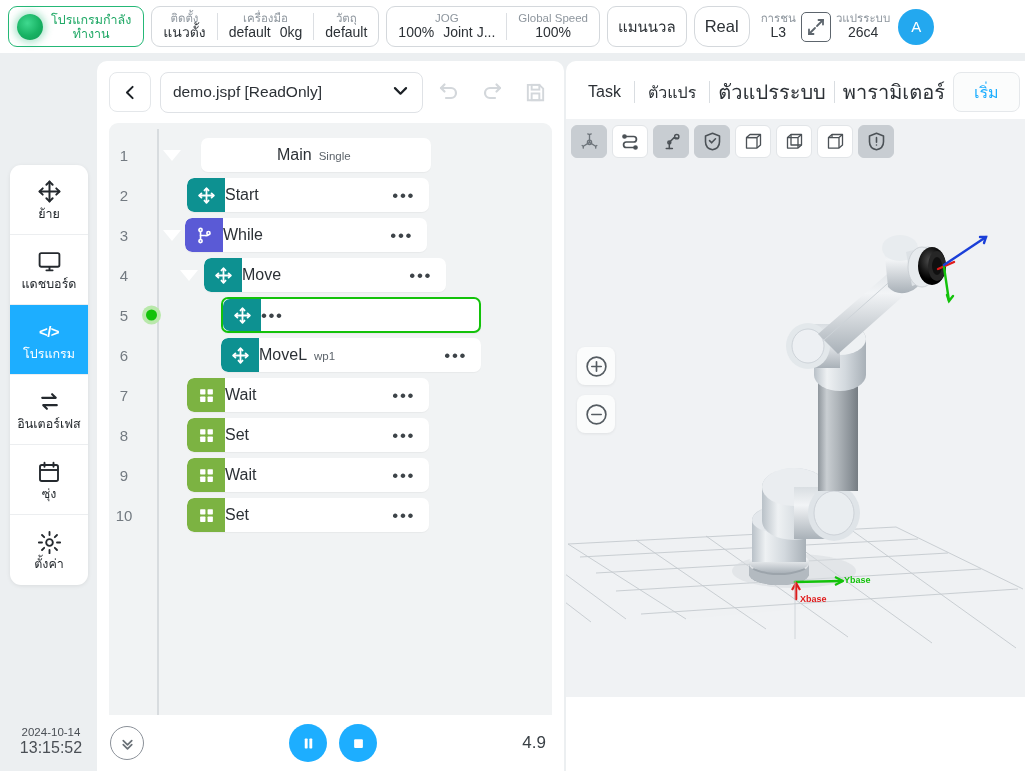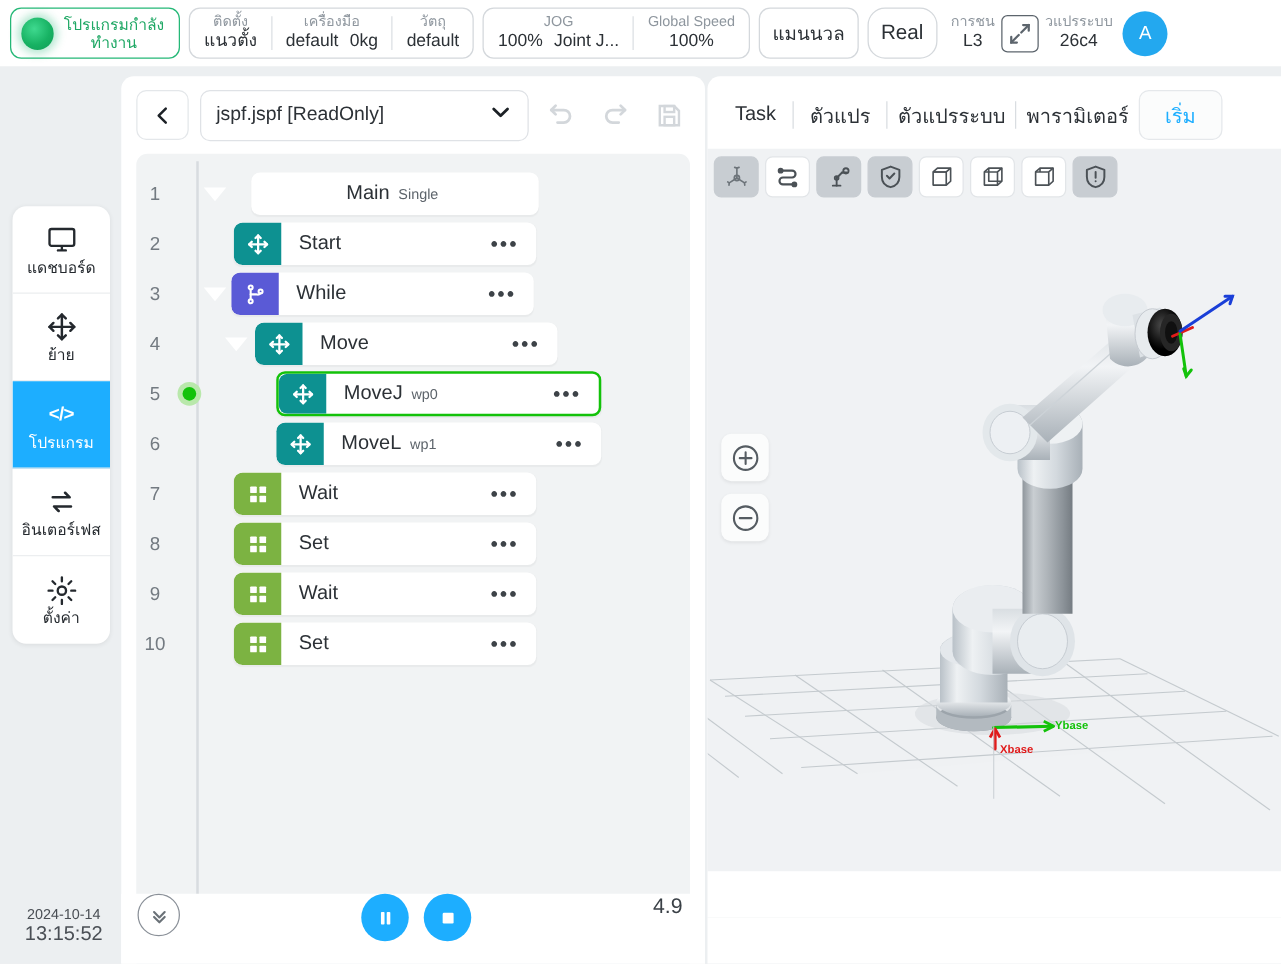--- a/index.html
+++ b/index.html
@@ -140,27 +140,27 @@
   }
   .node.sel { border: 2.4px solid #13c20a; height: 36px; }
   .ntile {
     width: 38px; height: 100%; flex: none; display: flex; align-items: center; justify-content: center;
     border-radius: 7px 0 0 7px;
   }
   .ntile.teal { background: #0d9191; }
   .ntile.purple { background: #5a5ad6; }
   .ntile.green { background: #7cb342; }
   .ntile svg { display: block; }
-  .nlabel { flex: 1; font-size: 16px; color: #2c3136; padding-left: 14px; display: flex; align-items: baseline; gap: 7px; }
+  .nlabel { flex: 1; font-size: 16px; color: #2c3136; padding-left: 0; display: flex; align-items: baseline; gap: 7px; }
   .nsub { font-size: 11.5px; color: #5d646b; }
   .ndots { padding-right: 14px; color: #3d4348; font-size: 17px; letter-spacing: 1.6px; line-height: 1; cursor: pointer; }
 
   .footerbar {
     position: absolute; left: 0; bottom: 0; width: 467px; height: 56px;
-    background: #fff; display: flex; align-items: flex-start;
+    background: #fff; display: flex; align-items: center;
   }
   .fb-collapse {
     width: 34px; height: 34px; border-radius: 50%; border: 1.8px solid #8b9199;
     display: flex; align-items: center; justify-content: center; margin-left: 13px; cursor: pointer;
   }
   .fb-center { flex: 1; display: flex; align-items: center; justify-content: center; gap: 12px; }
   .circ-btn {
     width: 38px; height: 38px; border-radius: 50%; background: #1daeff;
     display: flex; align-items: center; justify-content: center; cursor: pointer;
   }
@@ -169,21 +169,21 @@
   
   .rightpanel {
     position: absolute; left: 566px; top: 61px; width: 459px; height: 710px;
     background: #fff; border-radius: 10px 0 0 0;
   }
   .tabs { height: 62px; display: flex; align-items: center; padding: 0 9px; }
   .tab {
     height: 38px; display: flex; align-items: center; padding: 0 13px;
     font-size: 16px; color: #2c3136; cursor: pointer; white-space: nowrap;
   }
-  .tab.small { font-size: 16px; padding: 0 8px; }
+  .tab.small { font-size: 20px; padding: 0 8px; }
   .tab.active {
     background: #fbfcfc; border: 1px solid #e5e8eb; border-radius: 8px;
     color: #1daeff; font-size: 16px; padding: 0 20px; height: 40px;
   }
   .tabdiv { width: 1px; height: 22px; background: #d9dde1; flex: none; }
 
   .viewport {
     position: absolute; left: 0; top: 58px; width: 459px; height: 615px;
     background: #f0f2f4; overflow: hidden;
   }
@@ -287,53 +287,63 @@
         <span class="val">26c4</span>
       </div>
       <div class="avatar">A</div>
     </div>
   </div>
 
   <div class="sidebar">
 
     <div class="sb-item">
       <span class="sb-ic">
+        <svg width="25" height="25" viewBox="0 0 24 24" fill="none" stroke="currentColor" stroke-width="1.9" stroke-linecap="round" stroke-linejoin="round">
+          <path d="M12 2.5v19M2.5 12h19"></path>
+          <path d="M12 2.5l-3 3M12 2.5l3 3M12 21.5l-3-3M12 21.5l3-3M2.5 12l3-3M2.5 12l3 3M21.5 12l-3-3M21.5 12l-3 3"></path>
+        </svg>
+      </span>
+      <span class="sb-lbl">ย้าย</span>
+    </div>
+
+    <div class="sb-item">
+      <span class="sb-ic">
         <svg width="25" height="25" viewBox="0 0 24 24" fill="none" stroke="currentColor" stroke-width="1.8">
           <rect x="2.5" y="4" width="19" height="13" rx="1.6"></rect>
             <path d="M9 20.5h6" stroke-linecap="round"></path>
             <path d="M12 17v3.5"></path>
         </svg>
       </span>
       <span class="sb-lbl">แดชบอร์ด</span>
     </div>
 
-    <div class="sb-item">
-      <span class="sb-ic">
-        <svg width="25" height="25" viewBox="0 0 24 24" fill="none" stroke="currentColor" stroke-width="1.9" stroke-linecap="round" stroke-linejoin="round">
-          <path d="M12 2.5v19M2.5 12h19"></path>
-          <path d="M12 2.5l-3 3M12 2.5l3 3M12 21.5l-3-3M12 21.5l3-3M2.5 12l3-3M2.5 12l3 3M21.5 12l-3-3M21.5 12l-3 3"></path>
-        </svg>
-      </span>
-      <span class="sb-lbl">ย้าย</span>
-    </div>
-
     <div class="sb-item active">
       <span class="sb-ic sb-code">&lt;/&gt;</span>
       <span class="sb-lbl">โปรแกรม</span>
     </div>
 
     <div class="sb-item">
       <span class="sb-ic">
         <svg width="25" height="25" viewBox="0 0 24 24" fill="none" stroke="currentColor" stroke-width="2" stroke-linecap="round" stroke-linejoin="round">
           <path d="M5 8.5h13l-3.5-3.5M19 15.5H6l3.5 3.5"></path>
         </svg>
       </span>
       <span class="sb-lbl">อินเตอร์เฟส</span>
     </div>
 
+    <div class="sb-item">
+      <span class="sb-ic">
+        <svg width="24" height="24" viewBox="0 0 24 24" fill="none" stroke="currentColor" stroke-width="1.9">
+          <rect x="3" y="5" width="18" height="16" rx="1.8"></rect>
+            <path d="M3 10h18"></path>
+          <path d="M7.5 2.8v4M16.5 2.8v4" stroke-linecap="round"></path>
+        </svg>
+      </span>
+      <span class="sb-lbl">ซุ่ง</span>
+    </div>
 
     <div class="sb-item">
       <span class="sb-ic">
         <svg width="25" height="25" viewBox="0 0 24 24" fill="none" stroke="currentColor" stroke-width="1.8">
           <circle cx="12" cy="12" r="3.2"></circle>
           <path d="M12 1.8v3M12 19.2v3M22.2 12h-3M4.8 12h-3M19.2 4.8l-2.1 2.1M6.9 17.1l-2.1 2.1M19.2 19.2l-2.1-2.1M6.9 6.9L4.8 4.8" stroke-linecap="round"></path>
         </svg>
       </span>
       <span class="sb-lbl">ตั้งค่า</span>
     </div>
@@ -346,21 +356,21 @@
 
   <div class="progpanel">
 
     <div class="prog-toolbar">
       <div class="tb-back">
         <svg width="17" height="17" viewBox="0 0 24 24" fill="none" stroke="#1c2126" stroke-width="2.8" stroke-linecap="round" stroke-linejoin="round">
           <path d="M15 4 L7 12 L15 20"></path>
         </svg>
       </div>
       <div class="tb-select">
-        <span class="fname">jspf.jspf [ReadOnly]</span>
+        <span class="fname">demo.jspf [ReadOnly]</span>
         <span>
           <svg width="19" height="19" viewBox="0 0 24 24" fill="none" stroke="#1c2126" stroke-width="2.8" stroke-linecap="round" stroke-linejoin="round">
             <path d="M5 9 L12 16 L19 9"></path>
           </svg>
         </span>
       </div>
       <div class="tb-ic">
         <svg width="24" height="24" viewBox="0 0 24 24" fill="none" stroke="currentColor" stroke-width="2.2" stroke-linecap="round" stroke-linejoin="round">
           <path d="M4 8h10a5 5 0 0 1 0 10h-5"></path>
             <path d="M7.5 4.5L4 8l3.5 3.5"></path>
@@ -456,24 +466,20 @@
                 <i></i>
               </span>
           </span>
           <span style="width:52px;flex:none;"></span>
           <div class="node sel" style="width:260px; margin-left:6px;">
             <span class="ntile teal">
               <svg width="19" height="19" viewBox="0 0 24 24" fill="none" stroke="#fff" stroke-width="2.3" stroke-linecap="round" stroke-linejoin="round">
                 <path d="M12 3v18M3 12h18"></path>
                   <path d="M12 3l-2.6 2.6M12 3l2.6 2.6M12 21l-2.6-2.6M12 21l2.6-2.6M3 12l2.6-2.6M3 12l2.6 2.6M21 12l-2.6-2.6M21 12l-2.6 2.6"></path>
               </svg>
-            </span>
-            <span class="nlabel">
-              <span>MoveJ</span>
-              <span class="nsub">wp0</span>
             </span>
             <span class="ndots">•••</span>
           </div>
         </div>
 
         <div class="row">
           <span class="rownum">6</span>
           <span class="gutter"></span>
           <span style="width:52px;flex:none;"></span>
           <div class="node" style="width:260px; margin-left:6px;">

